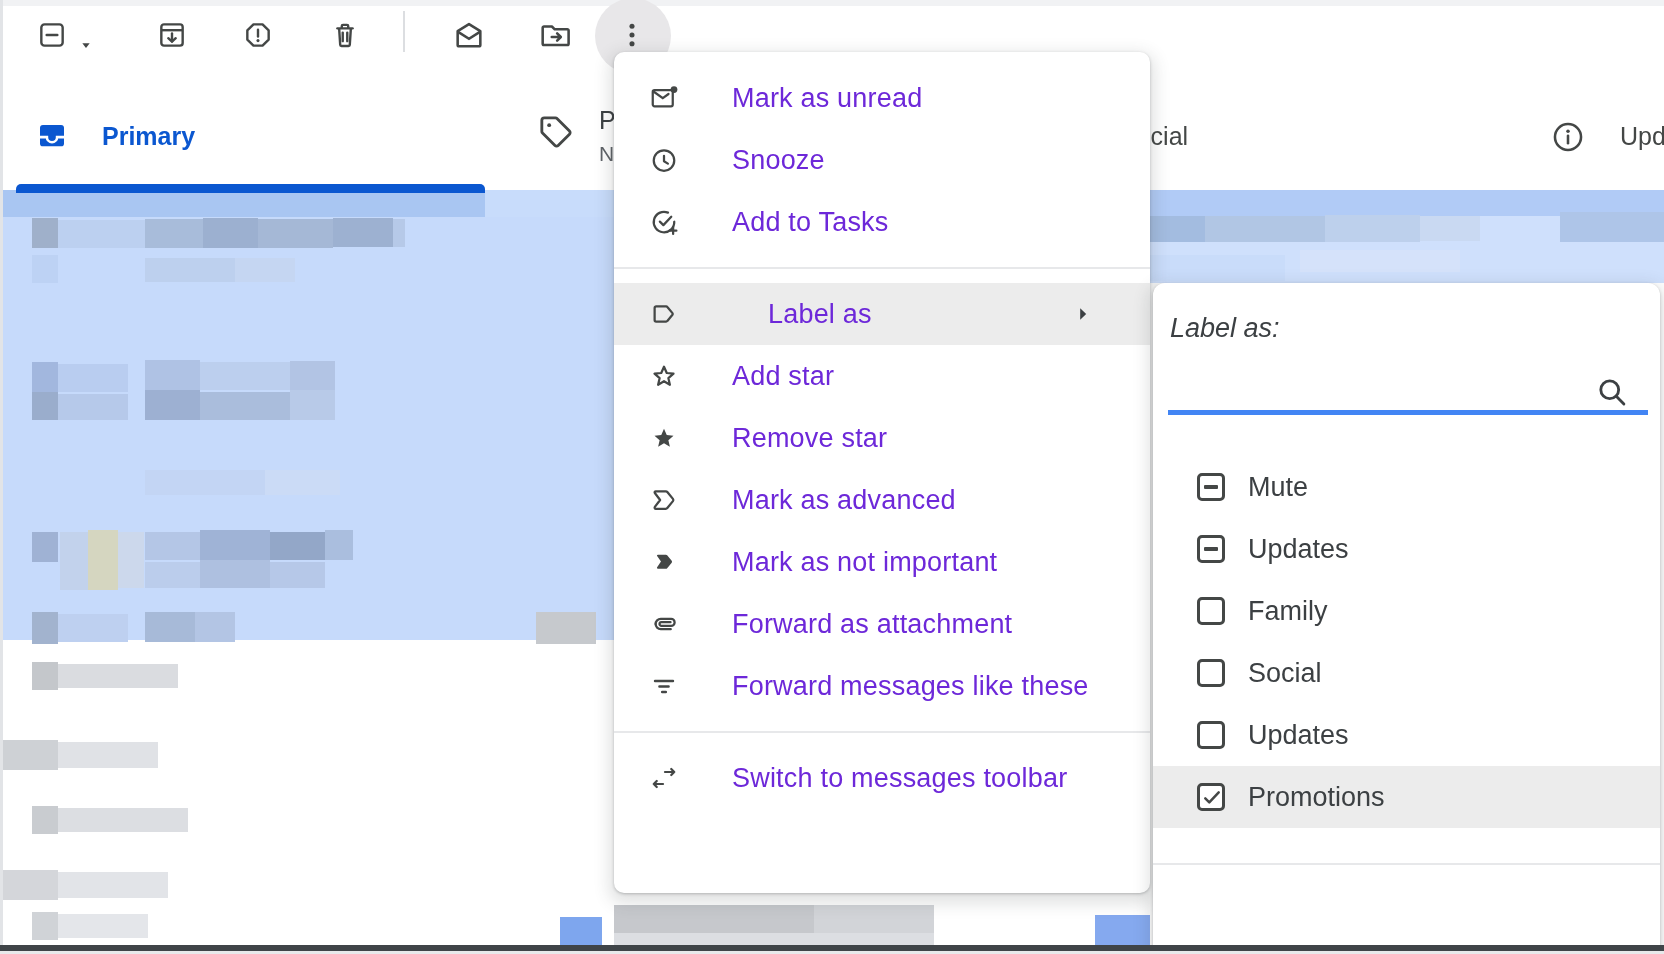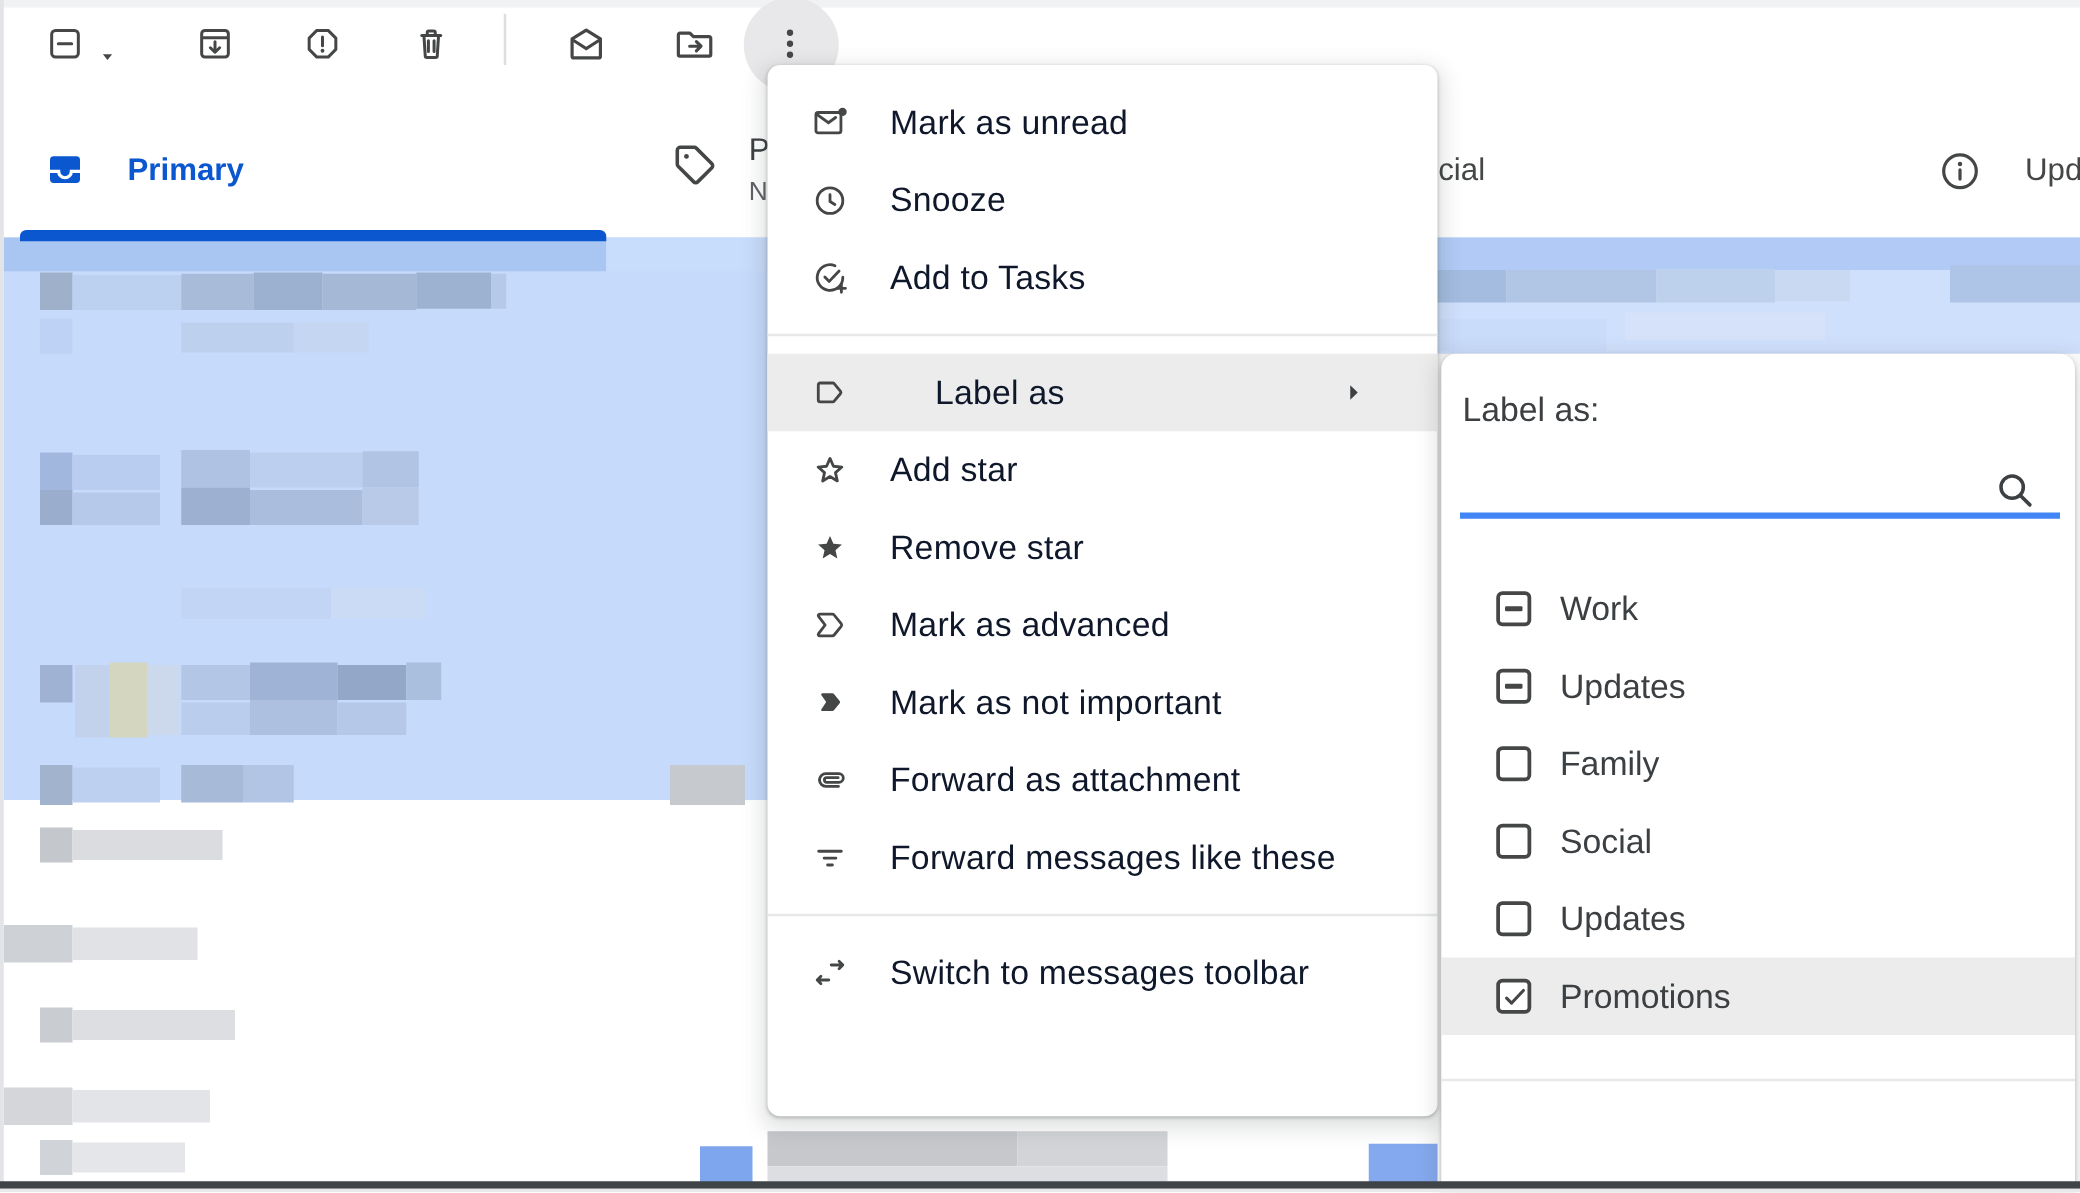--- a/index.html
+++ b/index.html
@@ -30,29 +30,29 @@
   .lbl-updates{left:1620px;color:#444746;}
   .frag{position:absolute;left:599px;color:#3c4043;white-space:nowrap;}
   .frag-top{top:44px;font-size:25px;}
   .frag-bot{top:80px;font-size:21px;color:#5f6368;}
   
   .menu{left:614px;top:52px;width:536px;height:841px;background:#fff;border-radius:10px;
         box-shadow:0 1px 3px rgba(60,64,67,.3),0 6px 16px 5px rgba(60,64,67,.15);
         z-index:20;padding-top:15px;box-sizing:border-box;}
   .mi{height:62px;display:flex;align-items:center;padding-left:35px;position:relative;cursor:pointer;}
   .mi .ic{width:30px;height:30px;margin-right:33px;flex:none;}
-  .mi .txt{font-size:27px;color:#0f172a;letter-spacing:.2px;white-space:nowrap;}
+  .mi .txt{font-size:27px;color:#6d28d9;letter-spacing:.2px;white-space:nowrap;margin-left:20px;}
   .mi.hl{background:#ececec;gap:36px;}
   .mi .sub-arrow{position:absolute;right:55px;top:19px;width:24px;height:24px;}
   .mdiv{height:2px;background:#e7e8ea;margin:14px 0;}
   
   .submenu{left:1153px;top:283px;width:507px;height:671px;background:#fff;border-radius:12px 12px 0 0;
            box-shadow:0 1px 3px rgba(60,64,67,.3),0 6px 16px 5px rgba(60,64,67,.15);
            z-index:20;box-sizing:border-box;}
-  .sm-title{position:absolute;left:17px;top:30px;font-size:27px;color:#3c4043;}
+  .sm-title{position:absolute;left:17px;top:30px;font-size:27px;color:#3c4043;font-style:italic;}
   .sm-input{position:absolute;left:17px;top:78px;width:420px;height:46px;border:none;outline:none;
             font-size:26px;font-family:inherit;color:#3c4043;background:transparent;}
   .sm-underline{position:absolute;left:15px;top:127px;width:480px;height:5px;background:#4285f4;}
   .sm-search-icon{position:absolute;left:442px;top:92px;width:34px;height:34px;}
   .sm-rows{position:absolute;left:0;top:173px;width:507px;}
   .srow{height:62px;display:flex;align-items:center;padding-left:44px;cursor:pointer;}
   .srow.hl{background:#ececec;}
   .cb{width:28px;height:28px;border:3px solid #444746;border-radius:5px;box-sizing:border-box;
       margin-right:23px;flex:none;position:relative;background:#fff;}
   .cb.ind:after{content:"";position:absolute;left:4px;top:9px;width:14px;height:4px;background:#444746;border-radius:1px;}
@@ -301,21 +301,21 @@
     <div class="sm-underline"></div>
     <span class="sm-search-icon">
       <svg width="34" height="34" viewBox="0 0 24 24" fill="none" stroke="#3c4043" stroke-width="2">
           <circle cx="10.4" cy="10.4" r="6.3"></circle>
           <path d="M15.2 15.2L20.4 20.4" stroke-linecap="round"></path>
         </svg>
     </span>
     <div class="sm-rows" id="smrows">
         <div class="srow">
           <span class="cb ind"></span>
-          <span class="txt">Work</span>
+          <span class="txt">Mute</span>
         </div>
         <div class="srow">
           <span class="cb ind"></span>
           <span class="txt">Updates</span>
         </div>
         <div class="srow">
           <span class="cb"></span>
           <span class="txt">Family</span>
         </div>
         <div class="srow">

